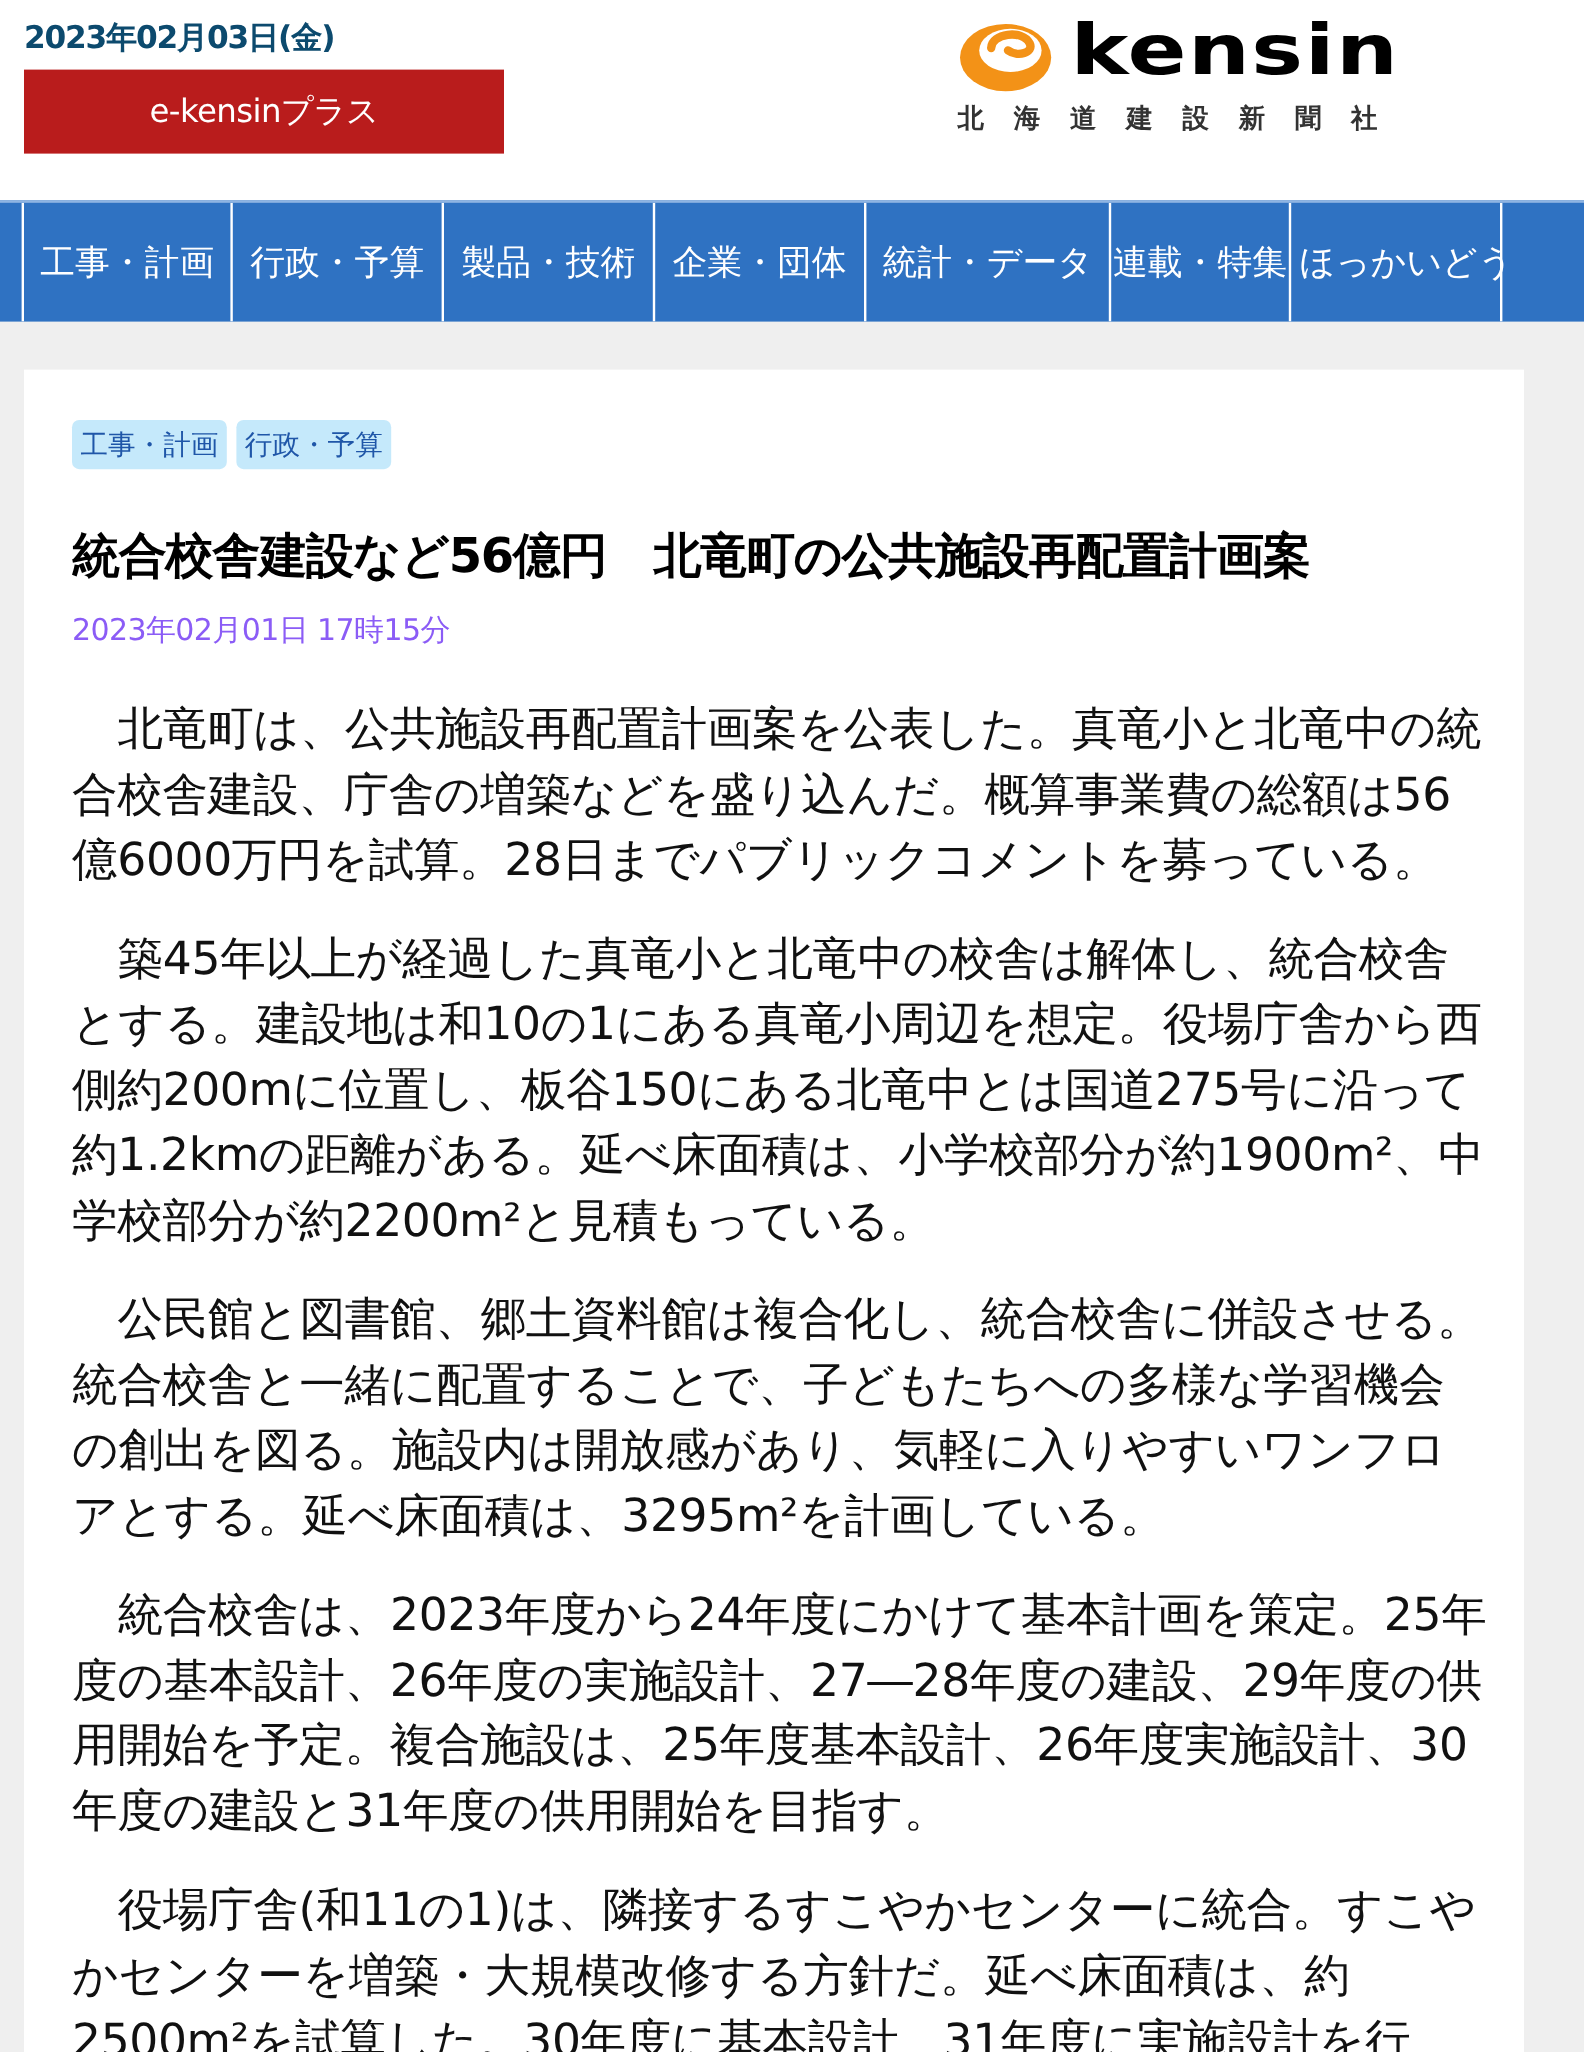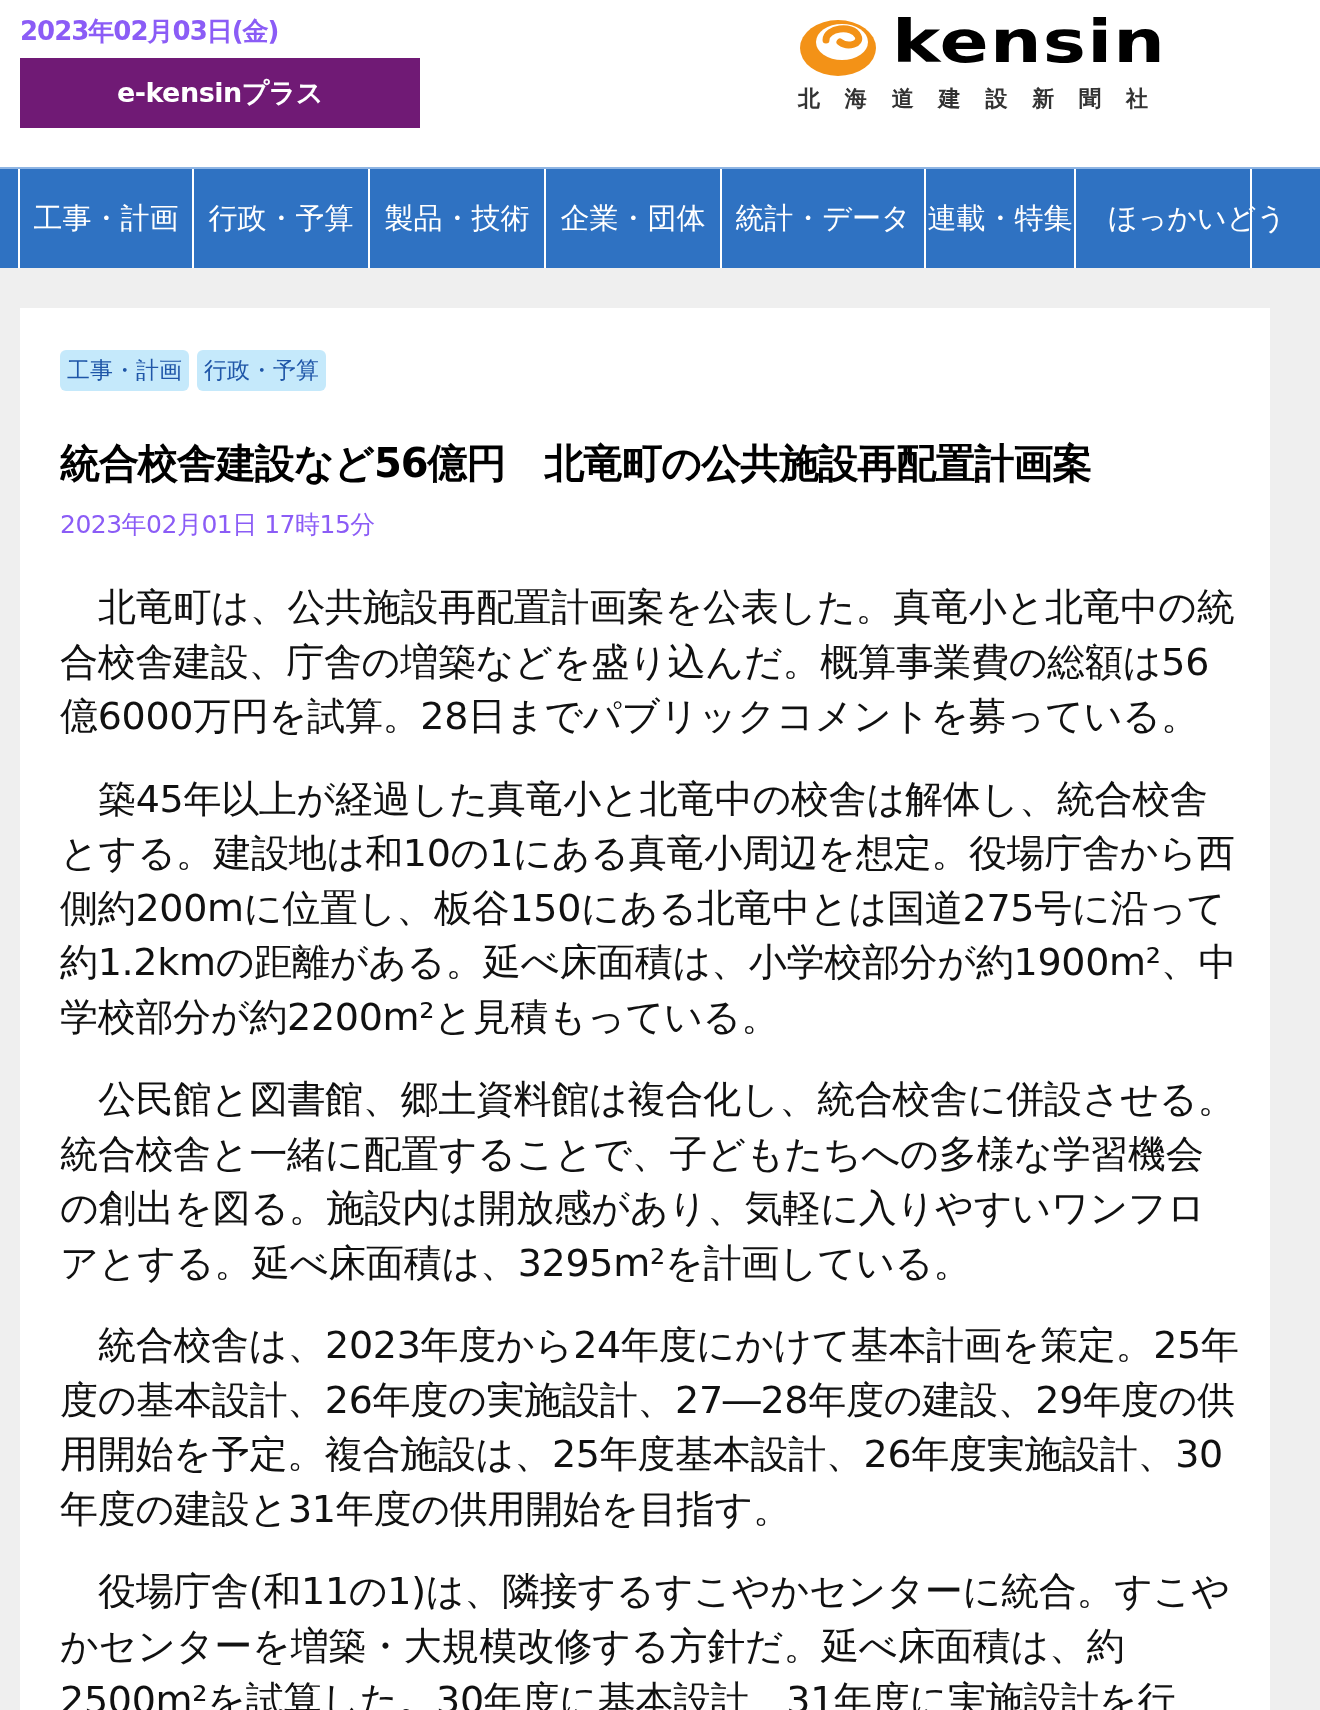--- a/index.html
+++ b/index.html
@@ -9,28 +9,28 @@
       font-family: "DejaVu Sans", "Liberation Sans", sans-serif;
       color: #222;
       position: relative;
     }
     .header {
       position: absolute; left: 0; top: 0; width: 1320px; height: 168px;
       background: #ffffff;
     }
     .header-date {
       position: absolute; left: 20px; top: 14px;
-      font-size: 26px; font-weight: bold; color: #8b5cf6;
+      font-size: 26px; font-weight: bold; color: #0c4a6e;
       letter-spacing: -1px;
     }
     .plus-btn {
       position: absolute; left: 20px; top: 58px; width: 400px; height: 70px;
-      background: #701a75; color: #fff;
+      background: #b91c1c; color: #fff;
       display: flex; align-items: center; justify-content: center;
-      font-size: 27px; font-weight: bold; letter-spacing: -0.5px;
+      font-size: 27px; font-weight: normal; letter-spacing: -0.5px;
       cursor: pointer;
     }
     .logo {
       position: absolute; left: 760px; top: 14px; width: 370px; height: 100px; margin-left: 36px;
     }
     .logo-mark { position: absolute; left: 0; top: 0; width: 84px; height: 64px; }
     .logo-word {
       position: absolute; left: 96px; top: -6px;
       font-family: "DejaVu Sans", sans-serif; font-weight: bold;
       font-size: 58px; color: #000; letter-spacing: 1px;
@@ -105,21 +105,21 @@
 </div>
 
 <nav class="nav">
   <div class="nav-lead"></div>
   <div class="nav-item" style="width:174px">工事・計画</div>
   <div class="nav-item" style="width:176px">行政・予算</div>
   <div class="nav-item" style="width:176px">製品・技術</div>
   <div class="nav-item" style="width:176px">企業・団体</div>
   <div class="nav-item" style="width:204px">統計・データ</div>
   <div class="nav-item" style="width:150px">連載・特集</div>
-  <div class="nav-item" style="width:176px;justify-content:flex-start;padding-left:32px">ほっかいどう</div>
+  <div class="nav-item" style="width:176px;justify-content:flex-start;padding-left:7px">ほっかいどう</div>
 </nav>
 
 <main class="card">
   <div class="tags">
     <span class="tag">工事・計画</span>
     <span class="tag">行政・予算</span>
   </div>
   <h1 class="title">統合校舎建設など56億円　北竜町の公共施設再配置計画案</h1>
   <div class="meta">2023年02月01日 17時15分</div>
   <div class="body">

